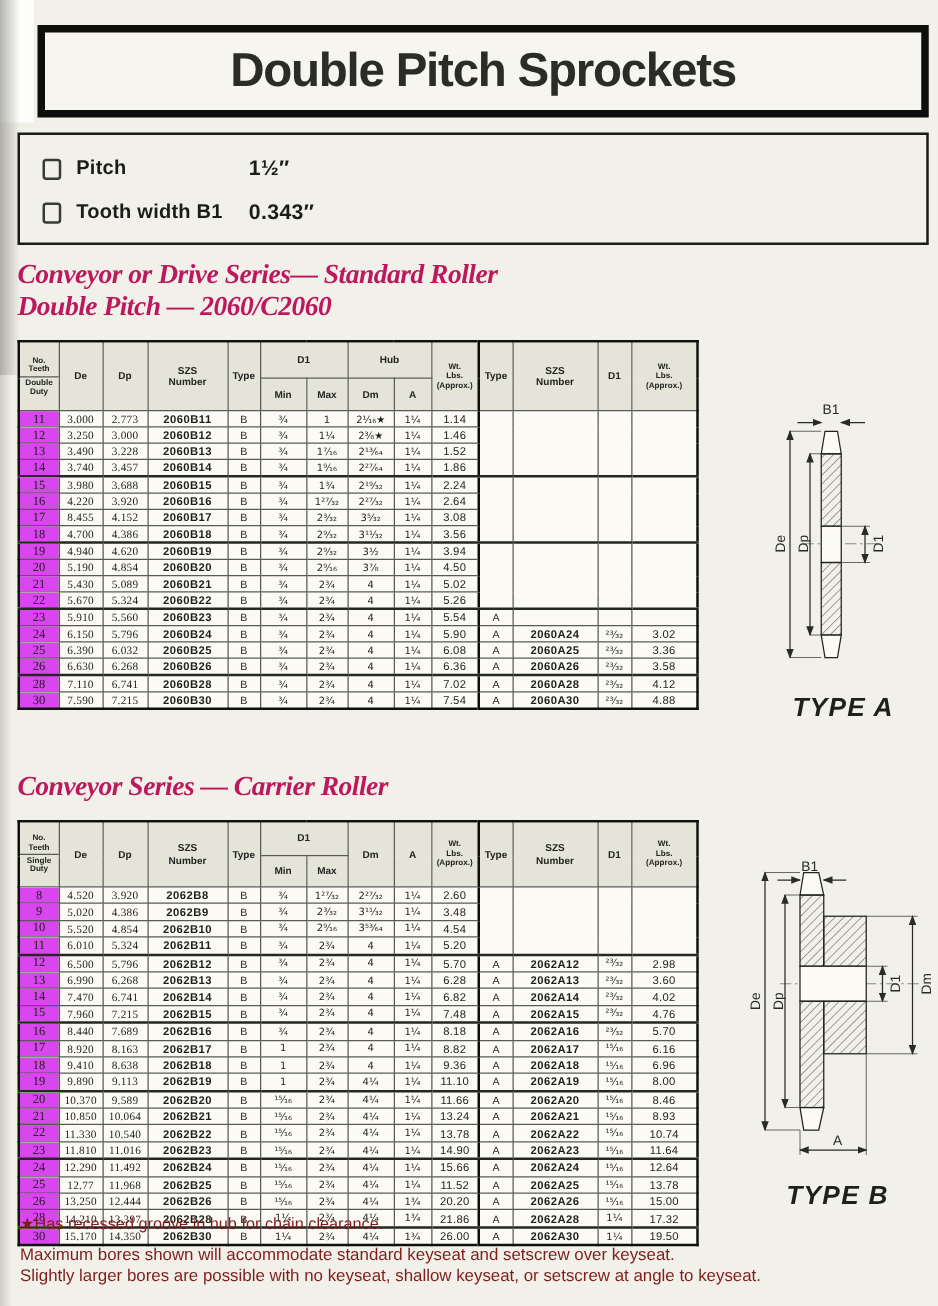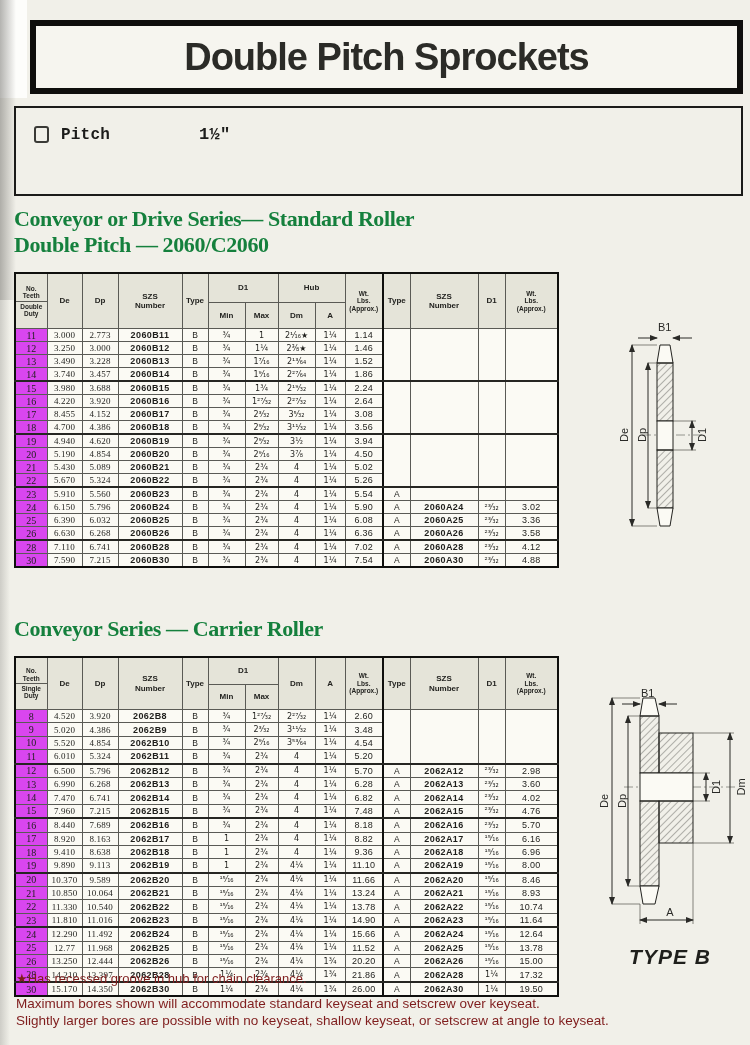--- a/index.html
+++ b/index.html
@@ -18,30 +18,30 @@
 
   
   .titlebox{position:absolute;left:30px;top:20px;width:701px;height:62px;
     border:6px solid #0e0e0c;background:#f6f5ef;
     display:flex;align-items:center;justify-content:center;}
   .titlebox h1{margin:0;font-size:38px;font-weight:800;letter-spacing:-1px;color:#2b2b27;}
 
   
   .specbox{position:absolute;left:14px;top:106px;width:725px;height:86px;
     border:2px solid #1b1b19;}
-  .spec-row{position:absolute;left:18px;display:flex;align-items:center;font-family:Liberation Mono, monospace;}
+  .spec-row{position:absolute;left:18px;display:flex;align-items:center;}
   .spec-row.r1{top:17px;}
   .spec-row.r2{top:52px;}
   .spec-bullet{width:11px;height:13px;border:2px solid #3a3a36;border-radius:3px;margin-right:12px;flex:none;}
   .spec-label{font-size:16px;font-weight:700;width:138px;letter-spacing:.2px;}
   .spec-value{font-size:17px;font-weight:700;letter-spacing:.3px;}
 
   
   .sechead{position:absolute;left:14px;font-family:"Liberation Serif","DejaVu Serif",serif;
-    font-weight:700;font-size:22px;line-height:26px;letter-spacing:-.4px;color:#15803d;}
+    font-weight:700;font-size:22px;line-height:26px;letter-spacing:-.4px;color:#be185d;font-style:italic;}
   #sec1{top:206px;}
   #sec2{top:616px;}
 
   
   .tblwrap{position:absolute;left:14px;}
   #t1wrap{top:272px;}
   #t2wrap{top:656px;}
   table{border-collapse:collapse;table-layout:fixed;width:543px;background:#fbfaf4;
     border:2px solid #0f0f0d;}
   th,td{border:1px solid #5a5a55;padding:0;text-align:center;vertical-align:middle;
@@ -88,20 +88,25 @@
 
 <div class="titlebox">
   <h1>Double Pitch Sprockets</h1>
 </div>
 
 <div class="specbox">
   <div class="spec-row r1">
     <span class="spec-bullet"></span>
     <span class="spec-label">Pitch</span>
     <span class="spec-value">1½″</span>
+  </div>
+  <div class="spec-row r2">
+    <span class="spec-bullet"></span>
+    <span class="spec-label">Tooth width B1</span>
+    <span class="spec-value">0.343″</span>
   </div>
 </div>
 
 <div class="sechead" id="sec1">
   <div>Conveyor or Drive Series— Standard Roller</div>
   <div>Double Pitch — 2060/C2060</div>
 </div>
 
 <div class="tblwrap" id="t1wrap">
 <table id="t1">
@@ -487,20 +492,21 @@
     <line x1="46" y1="41" x2="55" y2="41" stroke="#55554f" stroke-width="0.7"></line>
     <line x1="46" y1="186" x2="55" y2="186" stroke="#55554f" stroke-width="0.7"></line>
     <line x1="46" y1="41" x2="46" y2="186" stroke="#2a2a27" stroke-width="1" marker-start="url(#arA)" marker-end="url(#arA)"></line>
     <text class="dimtext" transform="rotate(-90 40 113)" x="40" y="117" text-anchor="middle">Dp</text>
 
     <line x1="71" y1="99" x2="94" y2="99" stroke="#55554f" stroke-width="0.7"></line>
     <line x1="71" y1="128" x2="94" y2="128" stroke="#55554f" stroke-width="0.7"></line>
     <line x1="90" y1="99" x2="90" y2="128" stroke="#2a2a27" stroke-width="1" marker-start="url(#arA)" marker-end="url(#arA)"></line>
     <text class="dimtext" transform="rotate(-90 100 113)" x="100" y="117" text-anchor="middle">D1</text>
   </svg>
+  <div class="diag-caption">TYPE A</div>
 </div>
 
 <div class="sechead" id="sec2">
   <div>Conveyor Series — Carrier Roller</div>
 </div>
 
 <div class="tblwrap" id="t2wrap">
 <table id="t2">
   <colgroup>
     <col style="width:32px">

